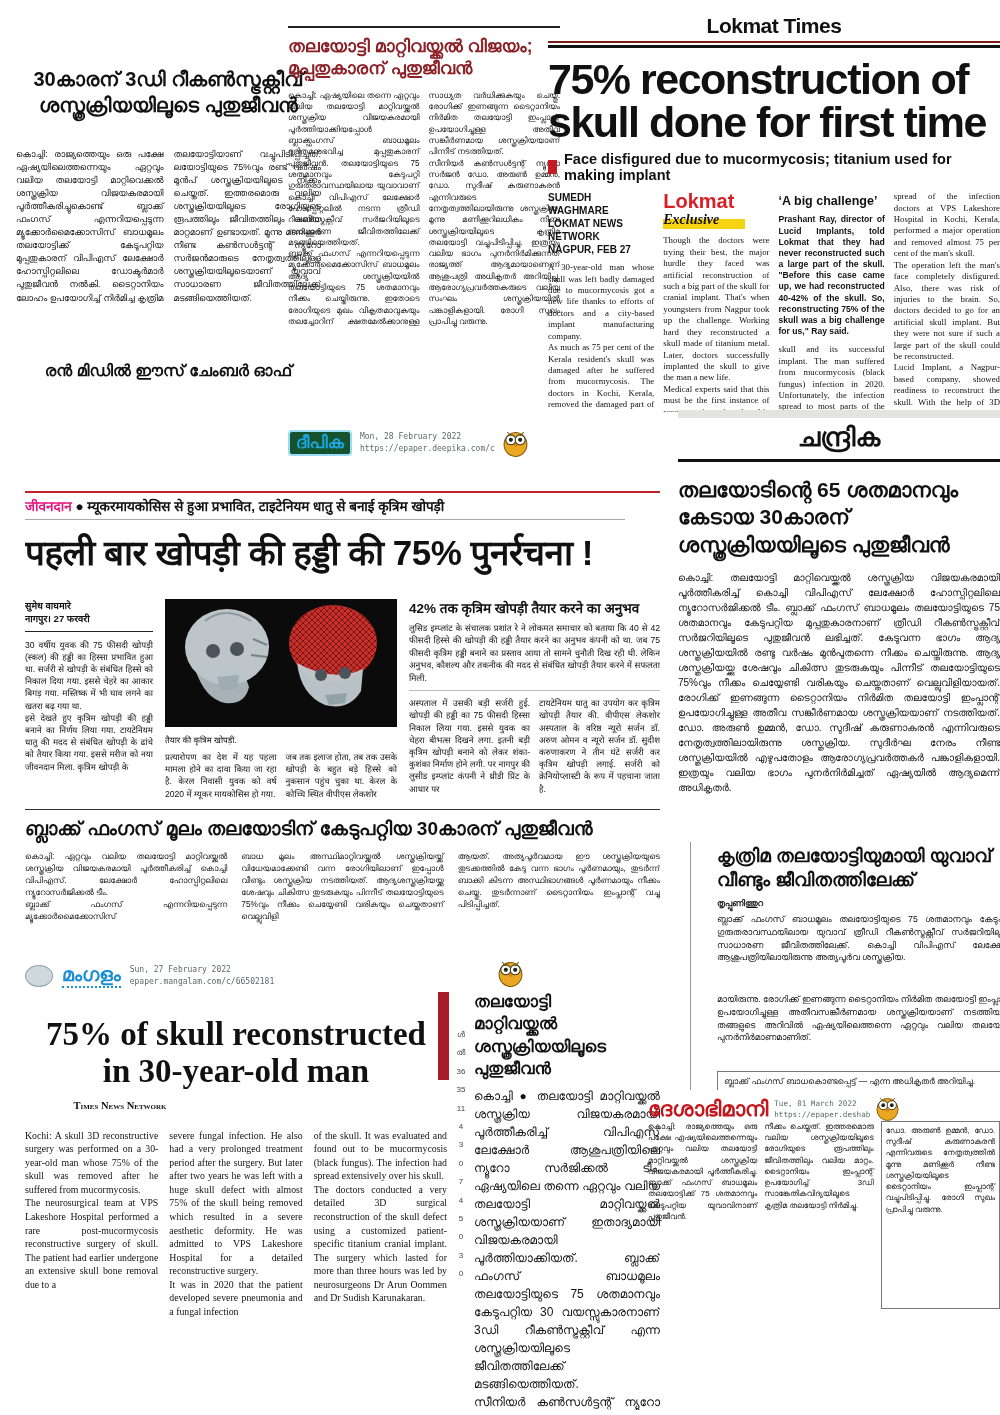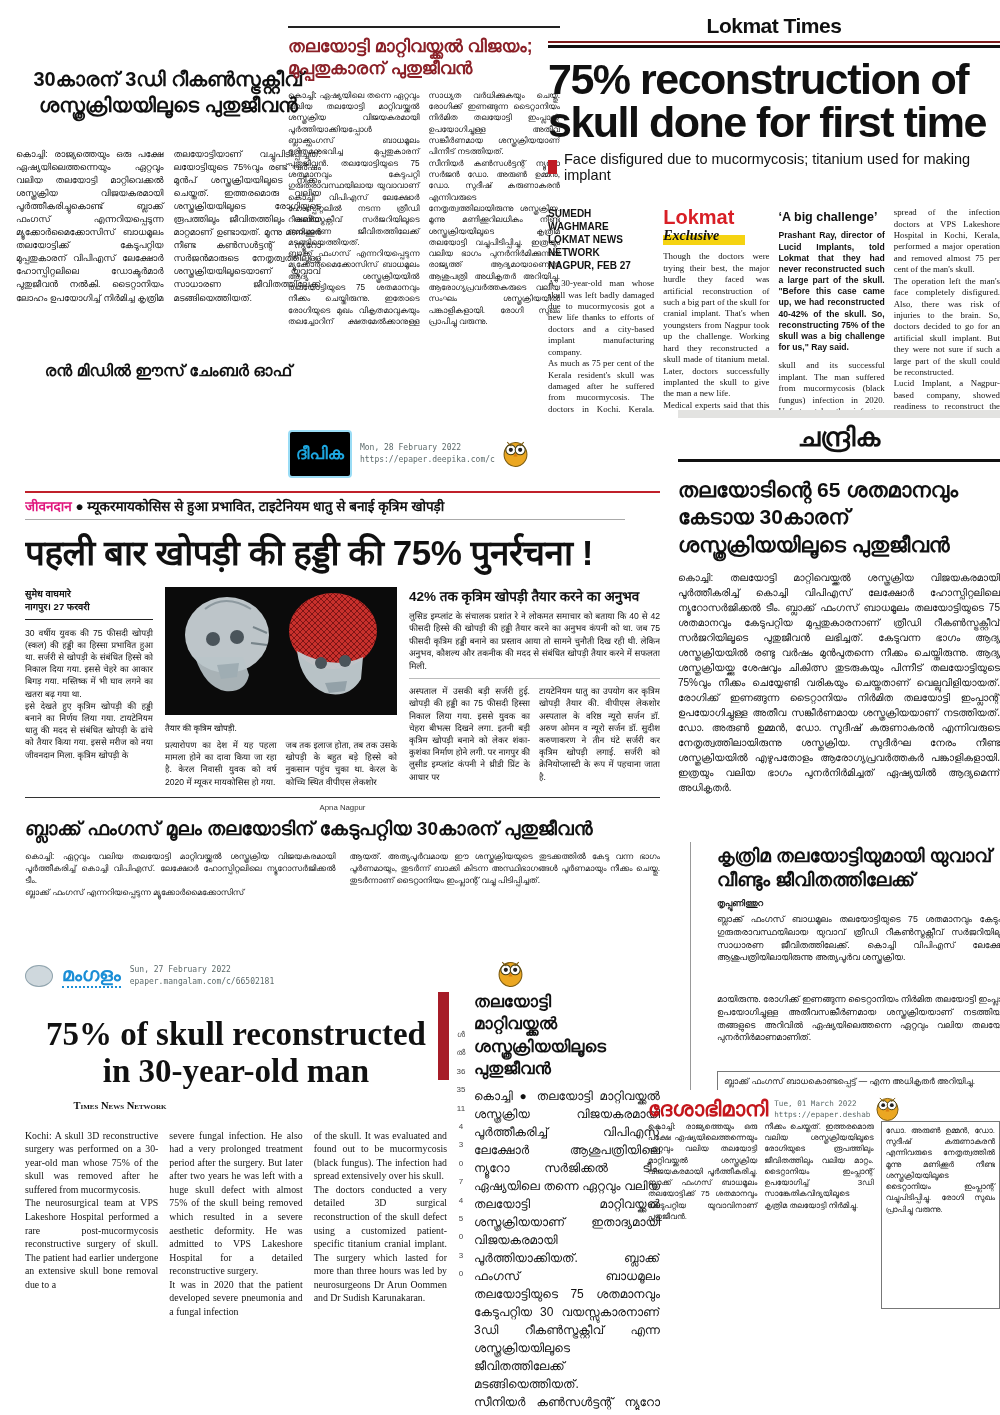--- a/index.html
+++ b/index.html
@@ -12,28 +12,28 @@
   
   .c1 h2{font-size:20px;line-height:1.3;font-weight:800;text-align:center;margin:14px 0 30px;}
   .c1 .cols{column-count:2;column-gap:10px;font-size:9px;line-height:1.45;height:198px;}
   .c1 .tail{font-size:16px;font-weight:800;text-align:center;margin-top:16px;}
   
   .c2{border-top:2px solid #222;}
   .c2 h2{font-size:17.5px;line-height:1.25;font-weight:800;color:#8b2027;margin:8px 0 10px;}
   .c2 .cols{column-count:2;column-gap:9px;font-size:8.2px;line-height:1.38;height:328px;}
   .c2 .foot{display:flex;align-items:center;gap:8px;margin-top:12px;}
   .logo-deepika{color:#1da7e0;font-weight:900;font-size:17px;border:2px solid #9adcf5;
-    border-radius:4px;padding:12px 6px;background:#000000;}
+    border-radius:4px;padding:1px 6px;background:#14532d;}
   .mono.small{font-size:8px;line-height:1.5;}
   
   .c3 .mast{font-size:21px;font-weight:800;text-align:center;letter-spacing:-0.5px;}
   .rule-red{height:2px;background:#7c1a1a;margin-top:3px;}
   .rule-blk{height:3px;background:#111;margin-top:2px;}
   .c3 h1{font-size:43px;line-height:0.99;font-weight:900;letter-spacing:-1.5px;margin:10px 0 8px;}
-  .c3 .sub{display:flex;gap:7px;align-items:center;font-size:14.5px;font-weight:400;margin-bottom:24px;}
+  .c3 .sub{display:flex;gap:7px;align-items:center;font-size:14.5px;font-weight:700;margin-bottom:8px;}
   .redsq{width:9px;height:14px;background:#c01d25;flex:none;}
   .c3 .cols4{display:flex;gap:9px;font-family:"Liberation Serif",serif;font-size:8.8px;line-height:1.3;}
   .c3 .col{flex:1;}
   .c3 .byl{font-family:"Liberation Sans",sans-serif;font-weight:800;font-size:10px;line-height:1.3;margin-bottom:6px;}
   .lokmat-ex{margin-bottom:6px;}
   .lokmat-ex .w1{color:#d81f26;font-weight:900;font-size:20px;font-family:"Liberation Sans",sans-serif;line-height:1;}
   .lokmat-ex .w2{display:inline-block;font-family:"Liberation Serif",serif;font-style:italic;font-weight:700;
      font-size:14px;background:linear-gradient(to top,#f5d312 55%,transparent 55%);padding-right:26px;}
   .c3 .qt{font-weight:800;font-size:12.5px;font-family:"Liberation Sans",sans-serif;margin:2px 0 5px;}
   .c3 .qb{font-weight:700;font-family:"Liberation Sans",sans-serif;font-size:8.6px;margin-bottom:7px;}
@@ -41,21 +41,21 @@
   .c4 .band{height:8px;background:#e3e3e1;}
   .c4 .mast{font-size:26px;font-weight:900;text-align:center;padding:4px 0 6px;}
   .c4 .mrule{height:3px;background:#111;margin-bottom:14px;}
   .c4 h2{font-size:21px;line-height:1.3;font-weight:800;margin:0 0 12px;}
   .c4 .body{font-size:10px;line-height:1.5;height:240px;}
   
   .c5 .logo{color:#b5121b;font-weight:900;font-size:13px;margin-left:268px;}
   .c5 .redrule{height:2px;background:#c0202a;margin:3px 0 4px;}
   .c5 .kick{font-size:13.5px;font-weight:700;border-bottom:1px solid #aaa;padding-bottom:4px;width:600px;}
   .c5 .kick .lbl{color:#e0187e;font-weight:900;}
-  .c5 h1{font-size:35px;font-weight:700;margin:8px 0 12px;letter-spacing:-0.5px;}
+  .c5 h1{font-size:35px;font-weight:700;margin:8px 0 24px;letter-spacing:-0.5px;}
   .c5 .row{display:flex;gap:12px;}
   .t1{width:128px;flex:none;}
   .t1 .byl{font-weight:800;font-size:9.5px;line-height:1.4;border-bottom:1.5px solid #222;padding-bottom:5px;margin-bottom:7px;}
   .t1 .txt{font-size:8.6px;line-height:1.42;}
   .t2{width:232px;flex:none;}
   .t2 .cap{font-size:8.4px;margin:3px 0 6px;}
   .t2 .cols{display:flex;gap:9px;font-size:8.6px;line-height:1.42;}
   .t3{flex:1;}
   .t3 .sh{font-size:13.5px;font-weight:800;margin-bottom:5px;}
   .t3 .sb{font-size:8.6px;line-height:1.45;border-bottom:1px solid #bbb;padding-bottom:6px;margin-bottom:6px;}
@@ -238,20 +238,21 @@
     <div class="foot pre">Apna Nagpur
 Page No. 3   Feb 28, 2022
 Powered by: erelego.com</div>
   </section>
 
   <section class="clip c6" style="left:25px;top:818px;width:635px;height:176px;">
     <h2>ബ്ലാക്ക് ഫംഗസ് മൂലം തലയോടിന് കേടുപറ്റിയ 30കാരന് പുതുജീവൻ</h2>
     <div class="cols">
       <div class="col just pre">കൊച്ചി: ഏറ്റവും വലിയ തലയോട്ടി മാറ്റിവയ്ക്കൽ ശസ്ത്രക്രിയ വിജയകരമായി പൂർത്തീകരിച്ച് കൊച്ചി വിപിഎസ്. ലേക്ഷോർ ഹോസ്പിറ്റലിലെ ന്യൂറോസർജിക്കൽ ടീം.
 ബ്ലാക്ക് ഫംഗസ് എന്നറിയപ്പെടുന്ന മ്യൂക്കോർമൈക്കോസിസ്</div>
+      <div class="col just pre">ബാധ മൂലം അസ്ഥിമാറ്റിവയ്ക്കൽ ശസ്ത്രക്രിയയ്ക്ക് വിധേയമാക്കേണ്ടി വന്ന രോഗിയിലാണ് ഇപ്പോൾ വീണ്ടും ശസ്ത്രക്രിയ നടത്തിയത്. ആദ്യശസ്ത്രക്രിയയ്ക്കു ശേഷവും ചികിത്സ തുടരുകയും പിന്നീട് തലയോട്ടിയുടെ 75%വും നീക്കം ചെയ്യേണ്ടി വരികയും ചെയ്തതാണ് വെല്ലുവിളി</div>
       <div class="col just pre">ആയത്. അത്യപൂർവമായ ഈ ശസ്ത്രക്രിയയുടെ തുടക്കത്തിൽ കേടു വന്ന ഭാഗം പൂർണമായും, തുടർന്ന് ബാക്കി കിടന്ന അസ്ഥിഭാഗങ്ങൾ പൂർണമായും നീക്കം ചെയ്തു. തുടർന്നാണ് ടൈറ്റാനിയം ഇംപ്ലാന്റ് വച്ചു പിടിപ്പിച്ചത്.</div>
     </div>
     <div class="foot">
       <span class="crest"></span>
       <span class="logo-mangalam">മംഗളം</span>
       <span class="mono small"><span>Sun, 27 February 2022</span><br><span>epaper.mangalam.com/c/66502181</span></span>
       <span class="owlbox"><svg class="owl" width="25" height="27" viewBox="0 0 24 26">
             <ellipse cx="12" cy="14" rx="11" ry="11.5" fill="#eba722" stroke="#7a5a10"></ellipse>
             <circle cx="7.5" cy="9.5" r="4.8" fill="#fff" stroke="#433c12"></circle>
             <circle cx="16.5" cy="9.5" r="4.8" fill="#fff" stroke="#433c12"></circle>

